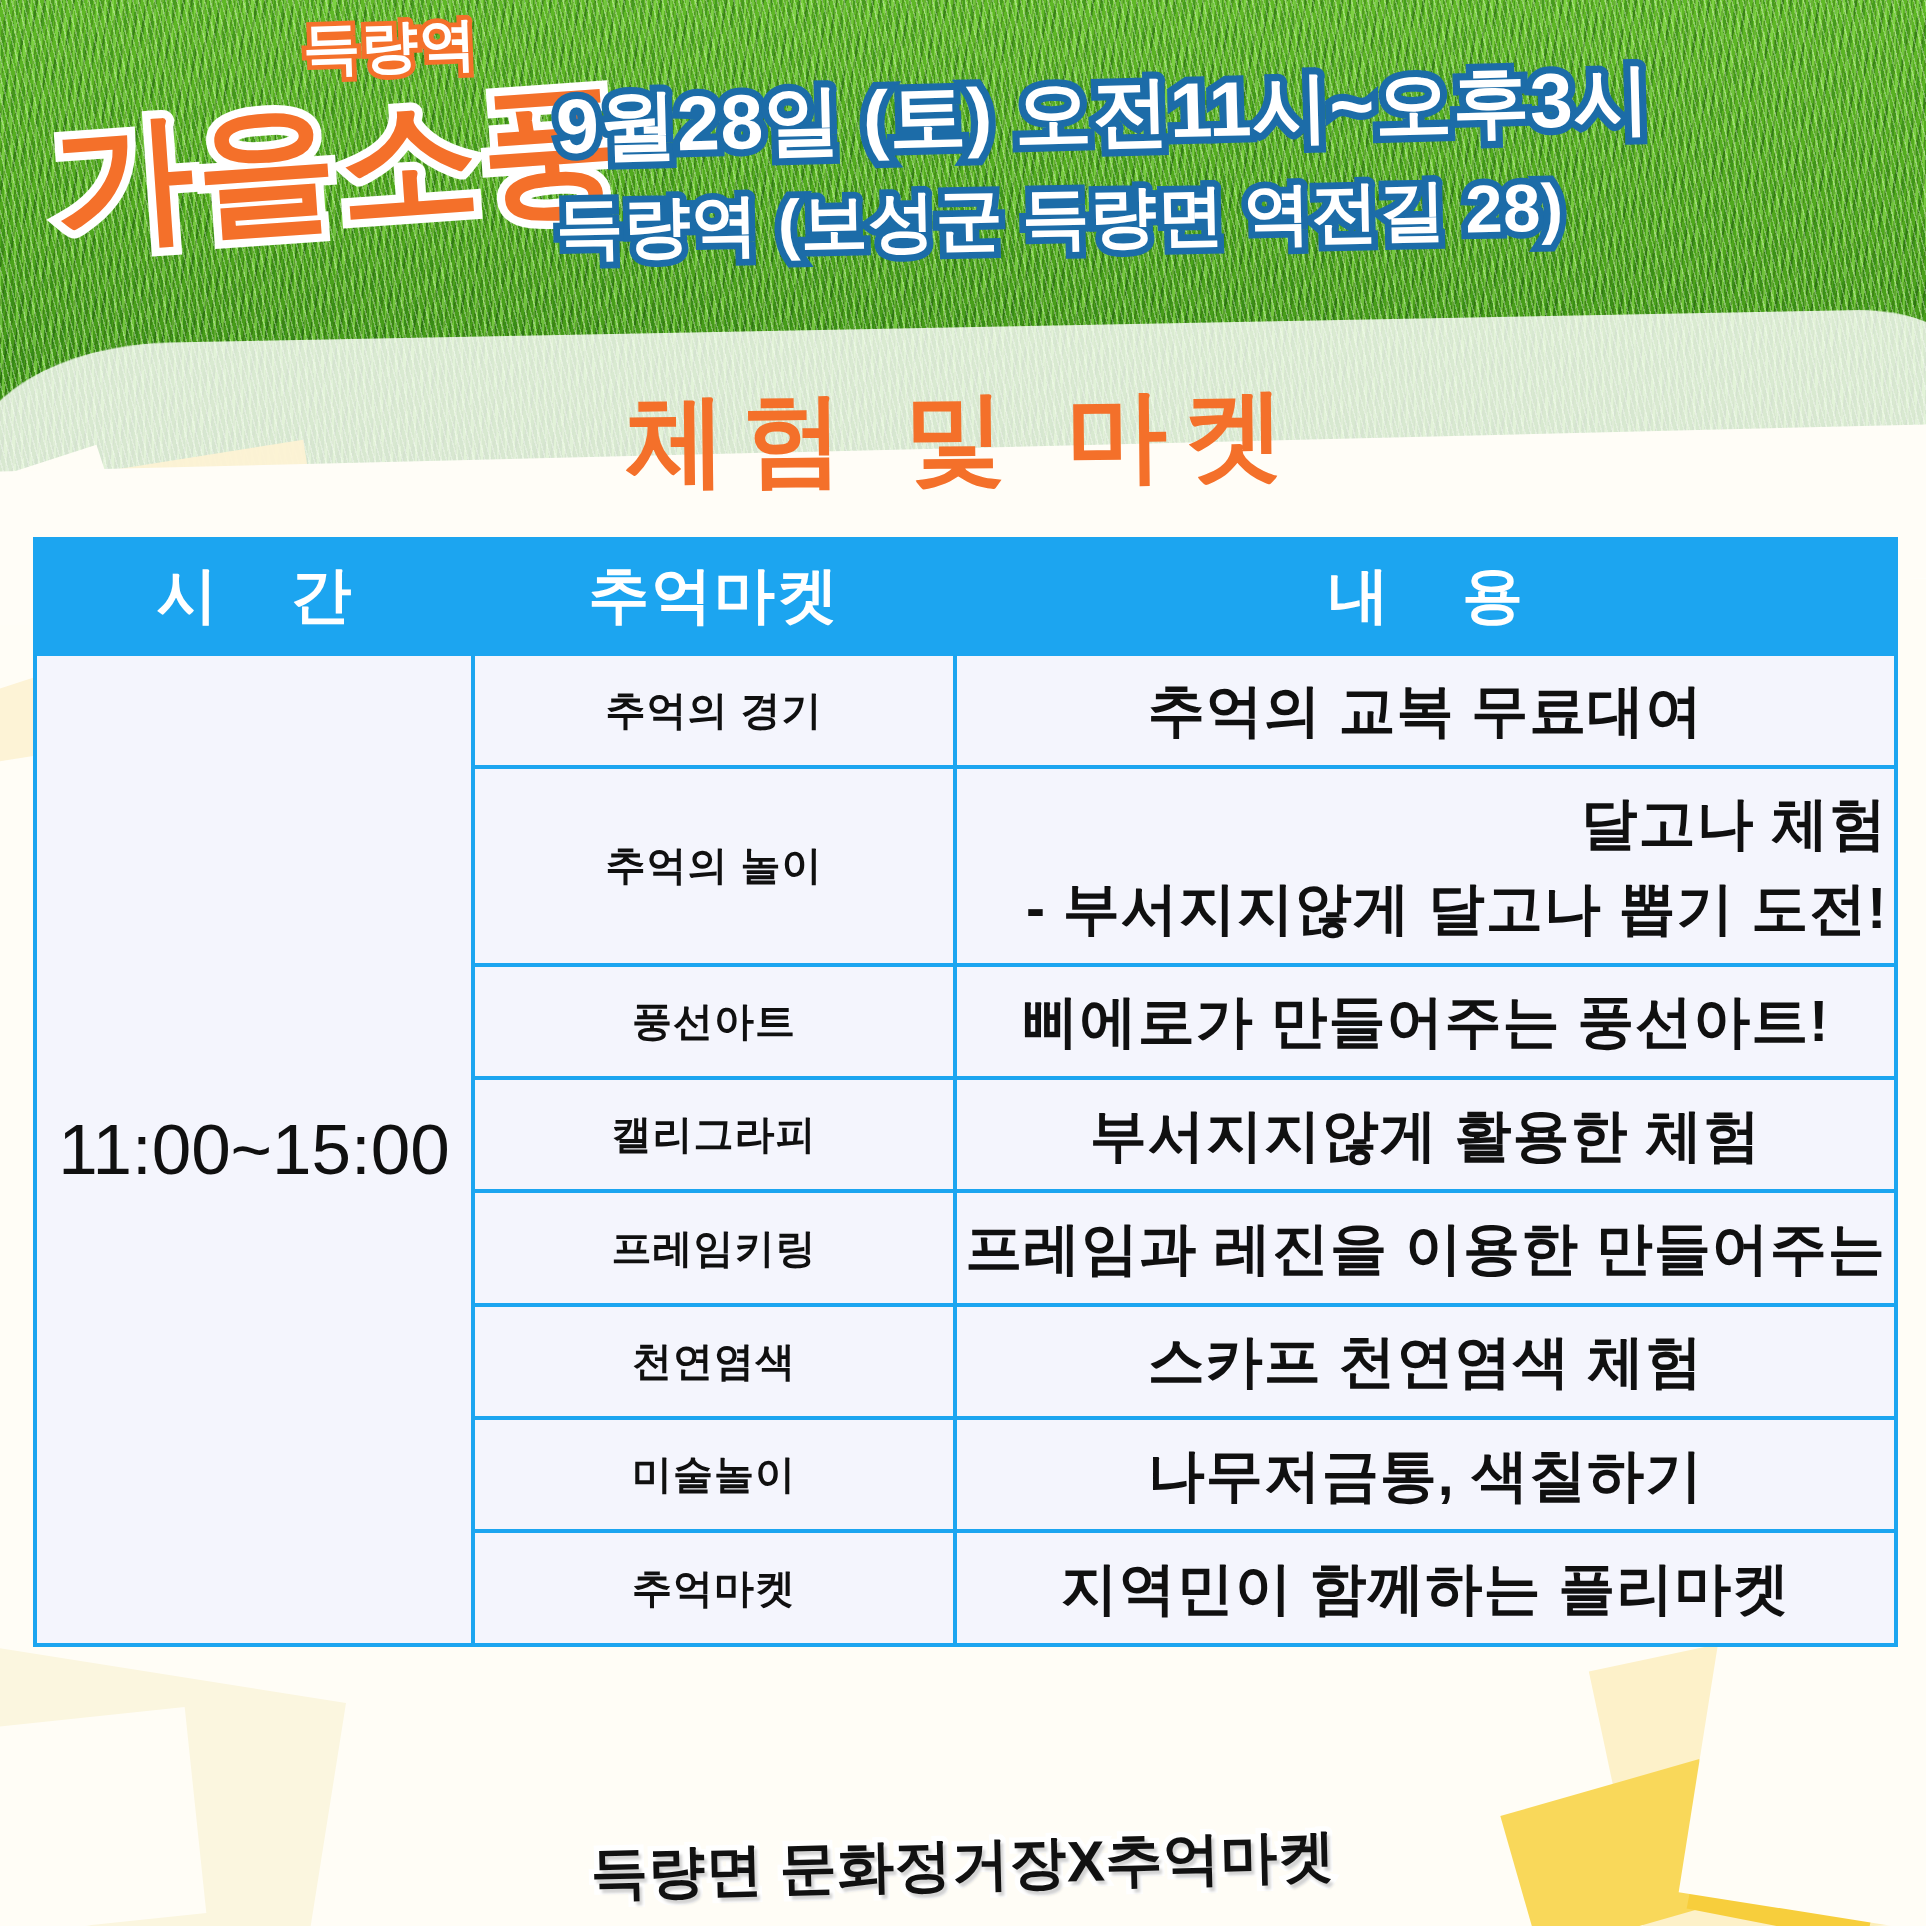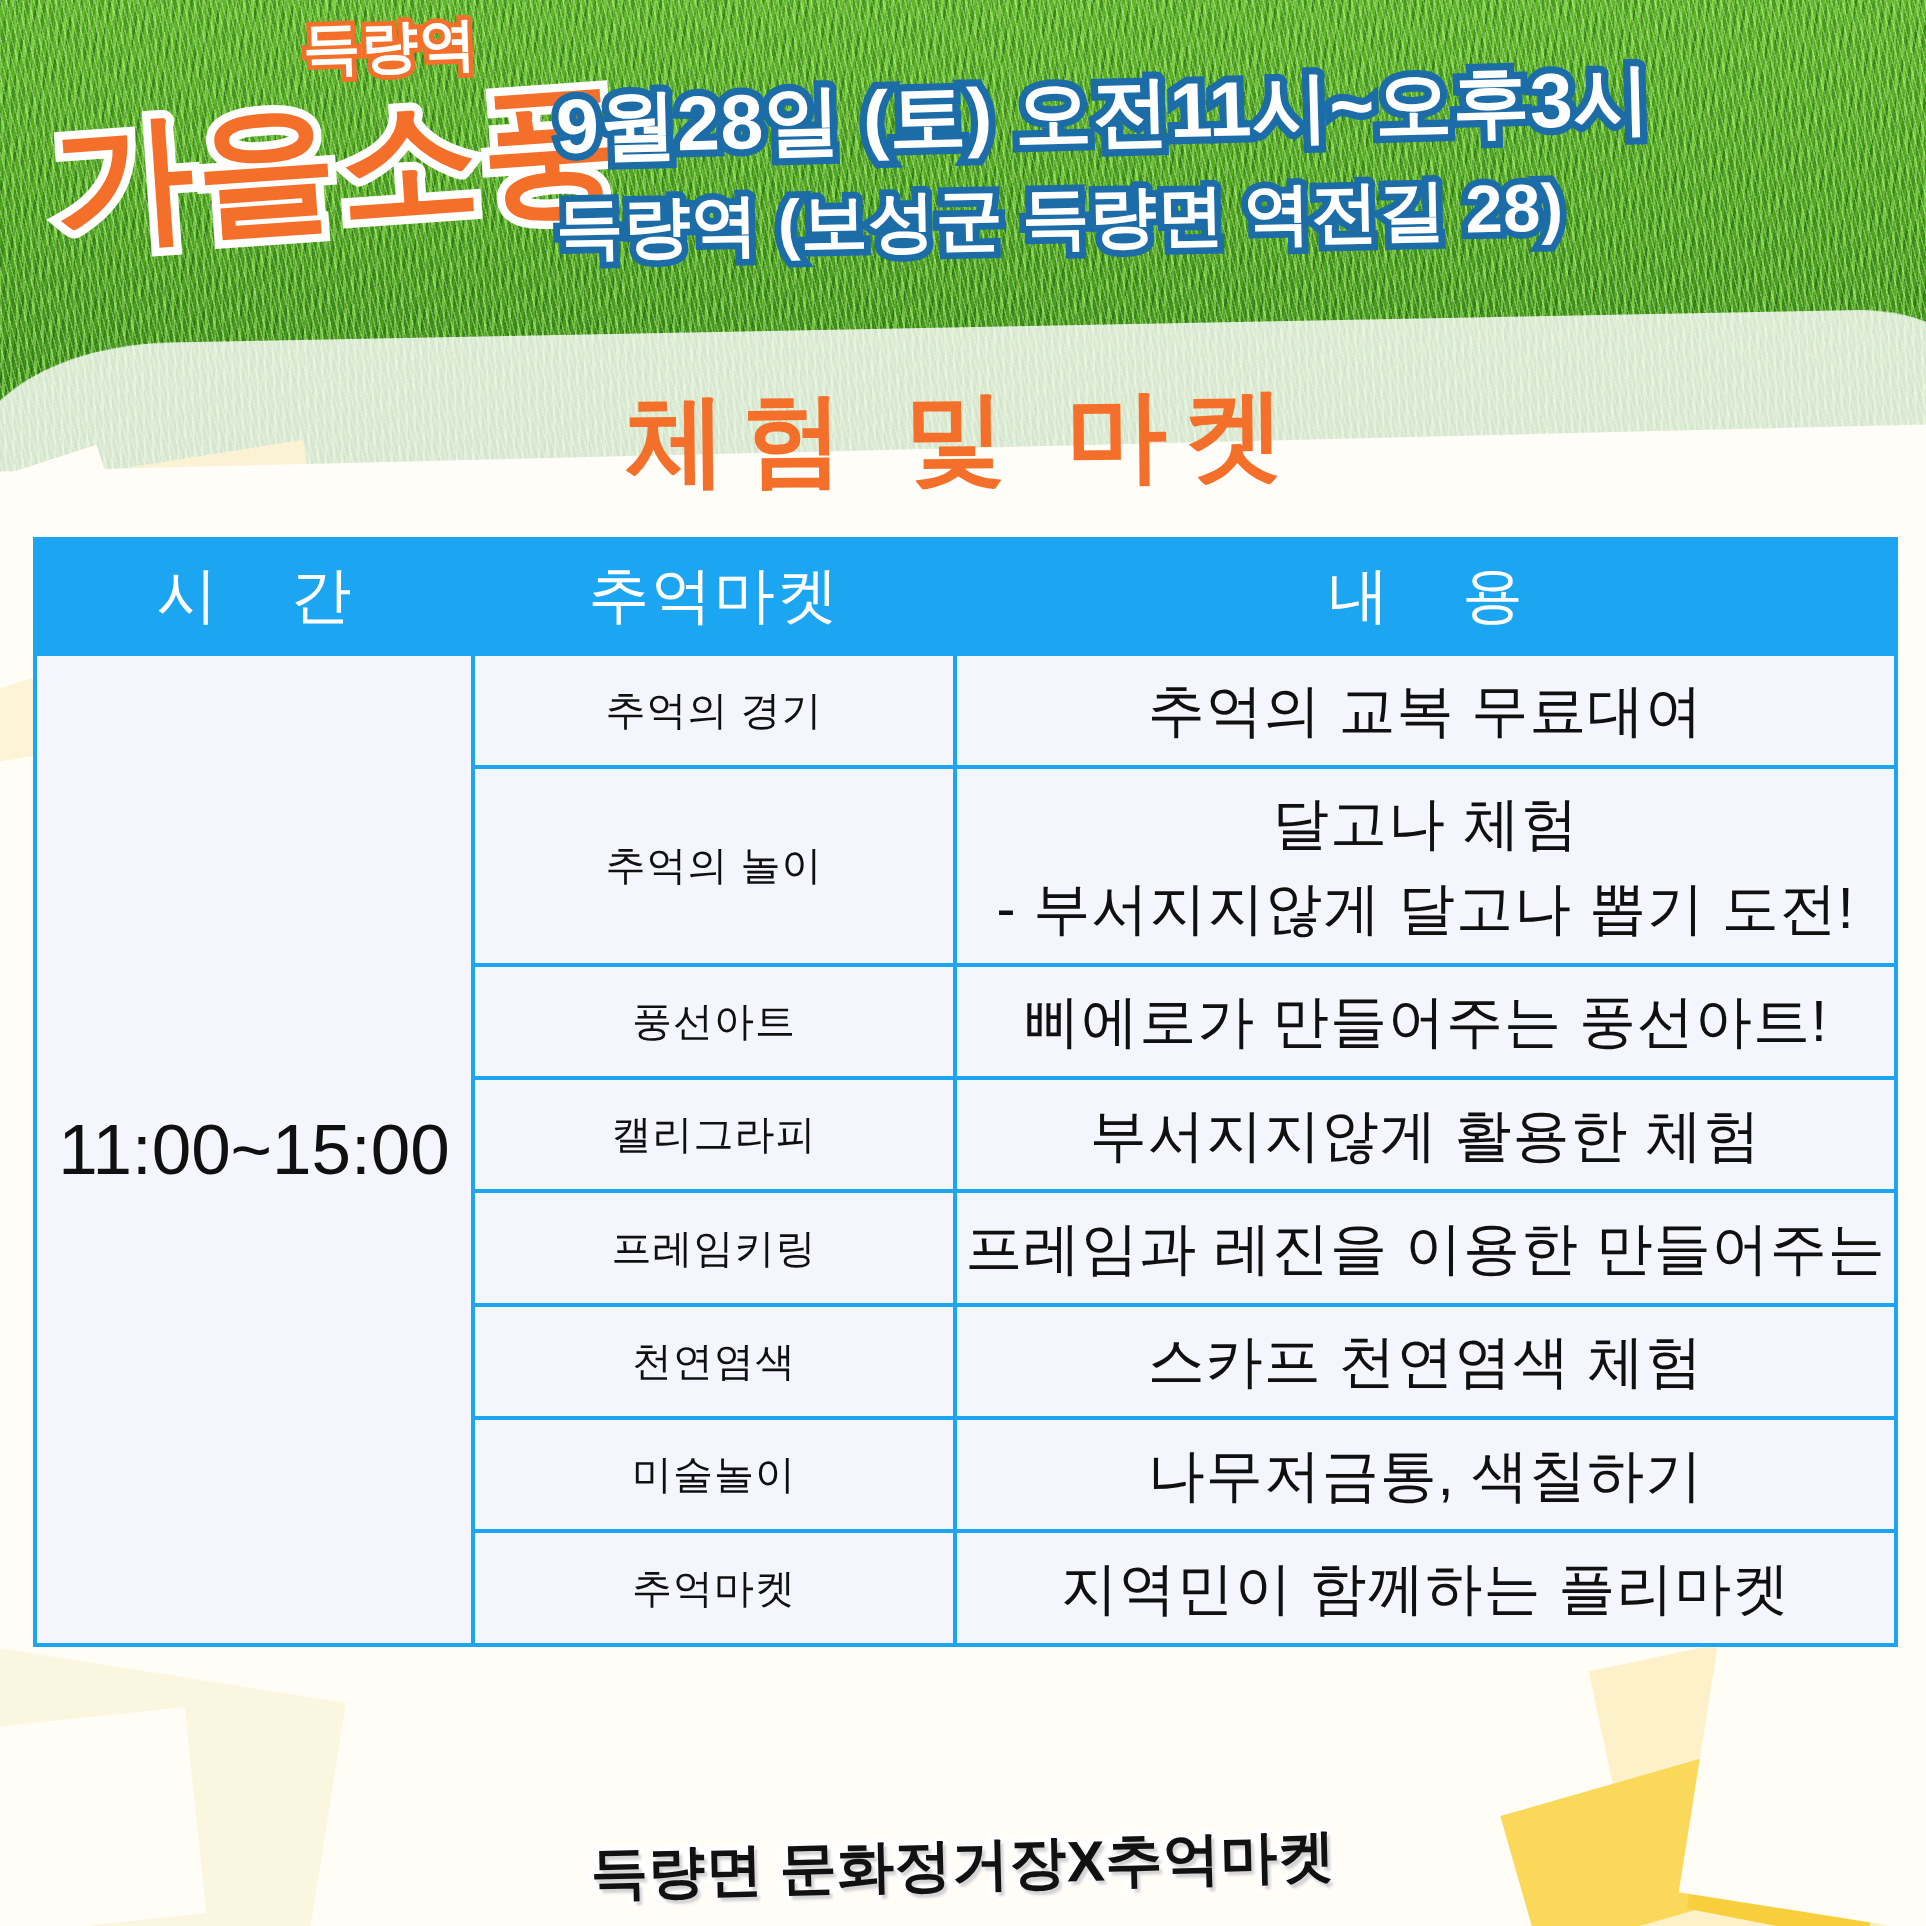--- a/index.html
+++ b/index.html
@@ -109,21 +109,21 @@
   col.c1{width:438px;}
   col.c2{width:482px;}
   col.c3{width:941px;}
   th,td{
     border:4.3px solid #1CA5F0;
     background:#F4F5FD;
     text-align:center;
     vertical-align:middle;
     color:#101010;
     font-size:54px;
-    font-weight:normal;
+    font-weight:bold;
     letter-spacing:1px;
     padding:12.5px 6.7px;
   }
   thead th{
     background:#1CA5F0;
     color:#FFFFFF;
     font-size:61px;
     letter-spacing:1.9px;
     height:101px;
     padding:4.8px 6.7px;
@@ -131,21 +131,21 @@
   }
   thead th.sp{letter-spacing:28px;text-indent:28px;}
   td.time{
     font-size:71px;
     letter-spacing:0;
     font-weight:normal;
     padding:0;
   }
   td.prog{font-size:40px;}
   td.desc{font-size:57px;line-height:1.48;}
-  td.desc .l2{display:block;}
+  td.desc .l2{display:block;text-align:right;}
   tbody tr{height:107px;}
   tbody tr.tall{height:197px;}
 
   
   .footer{
     position:absolute;left:0;top:1827px;width:1926px;text-align:center;
     font-size:57px;font-weight:bold;letter-spacing:0.5px;
     color:#111111;
     -webkit-text-stroke:10.6px #FFFFFF;
     paint-order:stroke fill;

